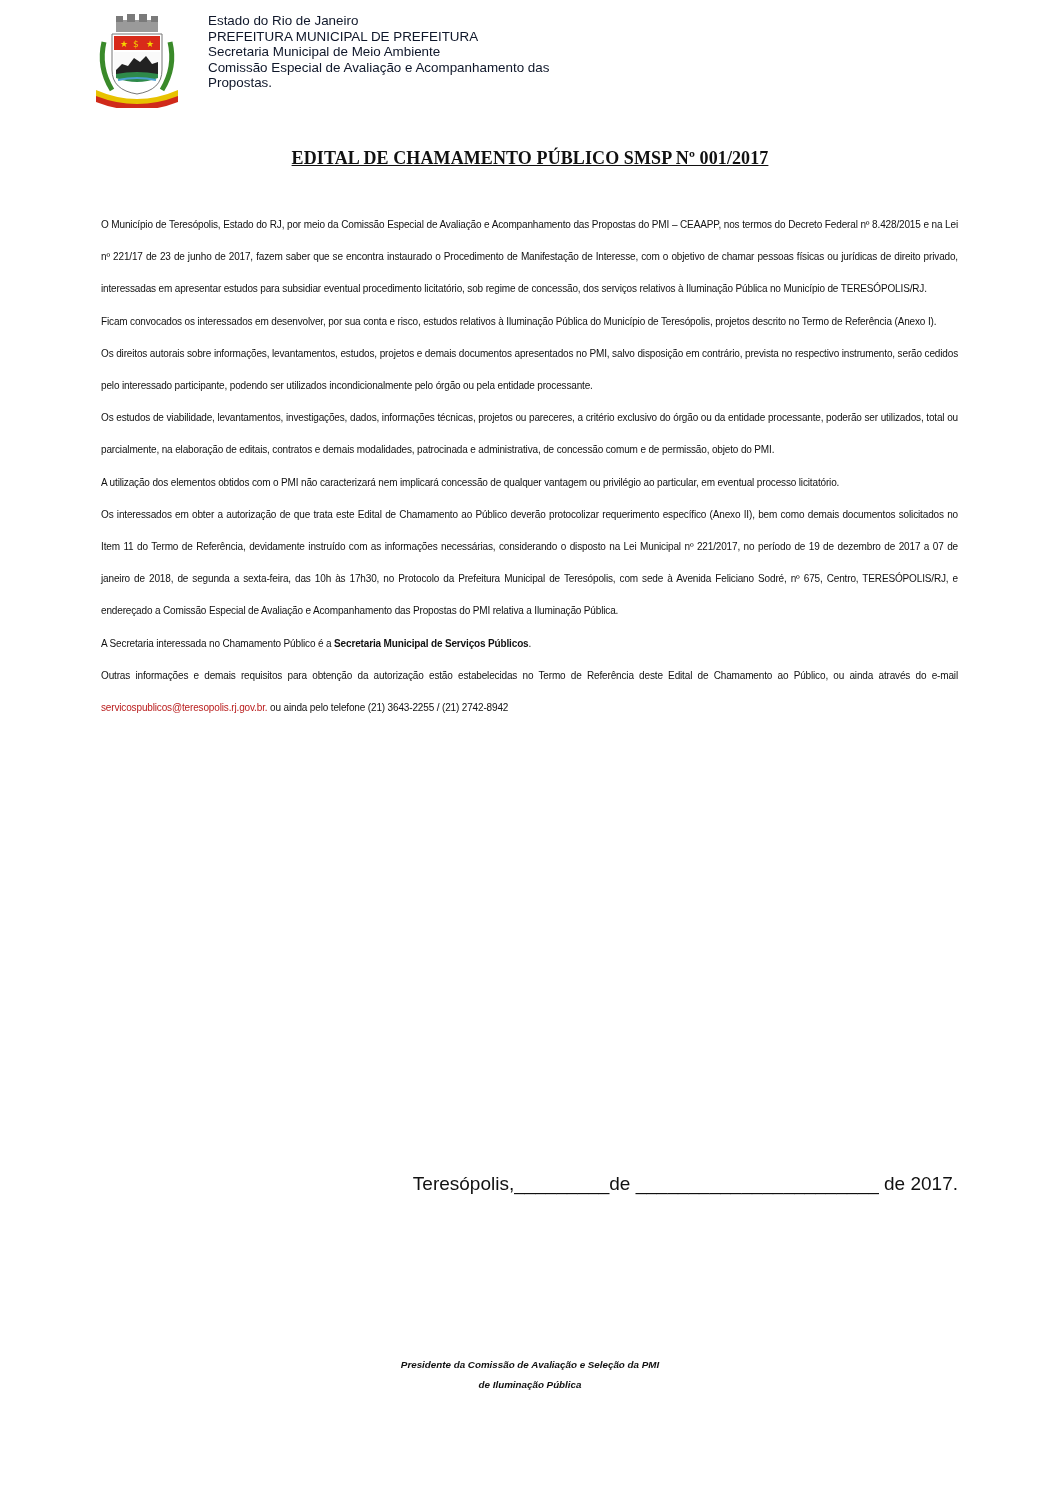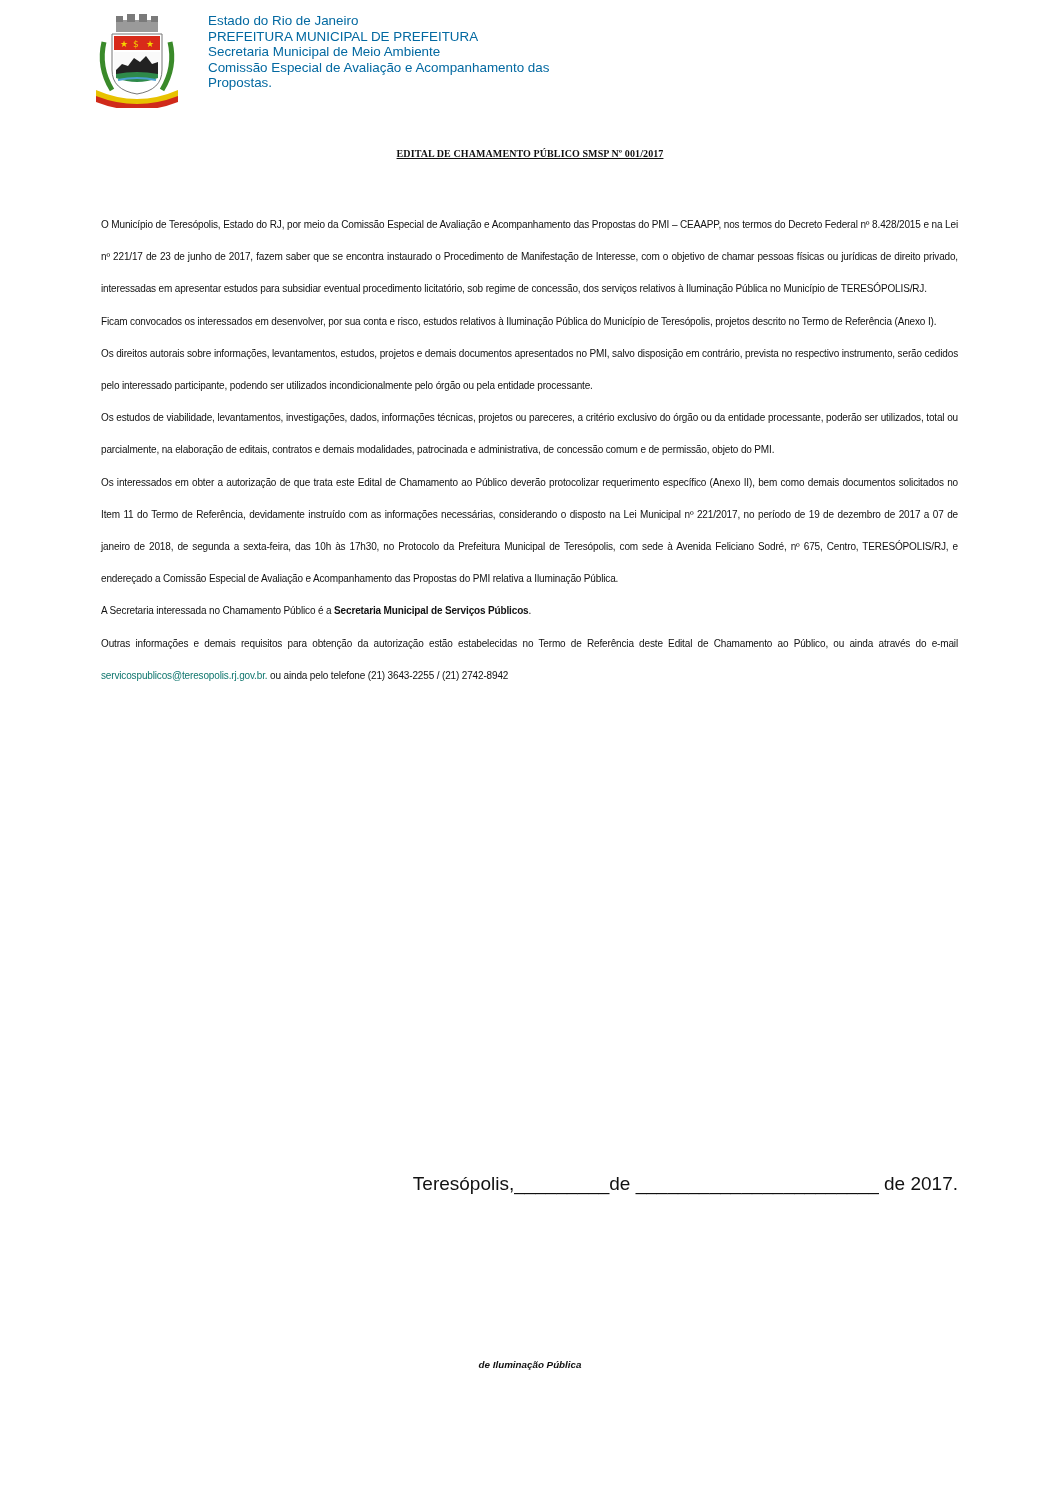--- a/index.html
+++ b/index.html
@@ -1,29 +1,29 @@
 <!DOCTYPE html>
 <html><head>
 <meta charset="utf-8">
 <style>
   html, body { margin: 0; padding: 0; background: #ffffff; }
   body { width: 1060px; height: 1499px; position: relative; overflow: hidden; color: #111; }
   .header { position: absolute; left: 92px; top: 12px; display: flex; align-items: flex-start; }
   .crest { width: 90px; height: 96px; margin-right: 26px; }
-  .header-lines { font-family: "Liberation Sans", sans-serif; font-size: 13.4px; line-height: 15.6px; color: #0369a1; padding-top: 1px; }
+  .header-lines { font-family: "Liberation Sans", sans-serif; font-size: 13.4px; line-height: 15.6px; color: #0f172a; padding-top: 1px; }
   .header-lines div { white-space: nowrap; }
   .title { position: absolute; left: 0; right: 0; top: 148px; text-align: center;
-           font-family: "Liberation Serif", serif; font-weight: bold; font-size: 10px;
+           font-family: "Liberation Serif", serif; font-weight: bold; font-size: 18px;
            text-decoration: underline; letter-spacing: 0.1px; }
   .body { position: absolute; left: 101px; width: 857px; top: 209px;
           font-family: "Liberation Sans", sans-serif; font-size: 10px; line-height: 32.2px;
           text-align: justify; letter-spacing: -0.15px; }
   .body p { margin: 0; }
   .body b { font-weight: bold; }
-  .email { color: #0f766e; }
+  .email { color: #b91c1c; }
   .date-line { position: absolute; right: 102px; top: 1173px; font-family: "Liberation Sans", sans-serif; font-size: 19px; white-space: nowrap; }
   .signature { position: absolute; left: 0; right: 0; top: 1355px; text-align: center;
                font-family: "Liberation Sans", sans-serif; font-style: italic; font-weight: bold;
                font-size: 9.8px; line-height: 20px; }
 </style>
 </head>
 <body>
 
 <div class="header">
   <svg class="crest" viewBox="0 0 90 96">
@@ -59,22 +59,24 @@
   </div>
 </div>
 
 <div class="title">EDITAL DE CHAMAMENTO PÚBLICO SMSP Nº 001/2017</div>
 
 <div class="body">
   <p>O Município de Teresópolis, Estado do RJ, por meio da Comissão Especial de Avaliação e Acompanhamento das Propostas do PMI – CEAAPP, nos termos do Decreto Federal nº 8.428/2015 e na Lei nº 221/17 de 23 de junho de 2017, fazem saber que se encontra instaurado o Procedimento de Manifestação de Interesse, com o objetivo de chamar pessoas físicas ou jurídicas de direito privado, interessadas em apresentar estudos para subsidiar eventual procedimento licitatório, sob regime de concessão, dos serviços relativos à Iluminação Pública no Município de TERESÓPOLIS/RJ.</p>
   <p>Ficam convocados os interessados em desenvolver, por sua conta e risco, estudos relativos à Iluminação Pública do Município de Teresópolis, projetos descrito no Termo de Referência (Anexo I).</p>
   <p>Os direitos autorais sobre informações, levantamentos, estudos, projetos e demais documentos apresentados no PMI, salvo disposição em contrário, prevista no respectivo instrumento, serão cedidos pelo interessado participante, podendo ser utilizados incondicionalmente pelo órgão ou pela entidade processante.</p>
   <p>Os estudos de viabilidade, levantamentos, investigações, dados, informações técnicas, projetos ou pareceres, a critério exclusivo do órgão ou da entidade processante, poderão ser utilizados, total ou parcialmente, na elaboração de editais, contratos e demais modalidades, patrocinada e administrativa, de concessão comum e de permissão, objeto do PMI.</p>
+  <p>A utilização dos elementos obtidos com o PMI não caracterizará nem implicará concessão de qualquer vantagem ou privilégio ao particular, em eventual processo licitatório.</p>
   <p>Os interessados em obter a autorização de que trata este Edital de Chamamento ao Público deverão protocolizar requerimento específico (Anexo II), bem como demais documentos solicitados no Item 11 do Termo de Referência, devidamente instruído com as informações necessárias, considerando o disposto na Lei Municipal nº 221/2017, no período de 19 de dezembro de 2017 a 07 de janeiro de 2018, de segunda a sexta-feira, das 10h às 17h30, no Protocolo da Prefeitura Municipal de Teresópolis, com sede à Avenida Feliciano Sodré, nº 675, Centro, TERESÓPOLIS/RJ, e endereçado a Comissão Especial de Avaliação e Acompanhamento das Propostas do PMI relativa a Iluminação Pública.</p>
   <p><span>A Secretaria interessada no Chamamento Público é a </span><b>Secretaria Municipal de Serviços Públicos</b><span>.</span></p>
   <p><span>Outras informações e demais requisitos para obtenção da autorização estão estabelecidas no Termo de Referência deste Edital de Chamamento ao Público, ou ainda através do e-mail</span> <a class="email">servicospublicos@teresopolis.rj.gov.br.</a><span> ou ainda pelo telefone (21) 3643-2255 / (21) 2742-8942</span></p>
 </div>
 
 <div class="date-line">Teresópolis,_________de _______________________ de 2017.</div>
 
 <div class="signature">
+  <div>Presidente da Comissão de Avaliação e Seleção da PMI</div>
   <div>de Iluminação Pública</div>
 </div>
 
 </body></html>

